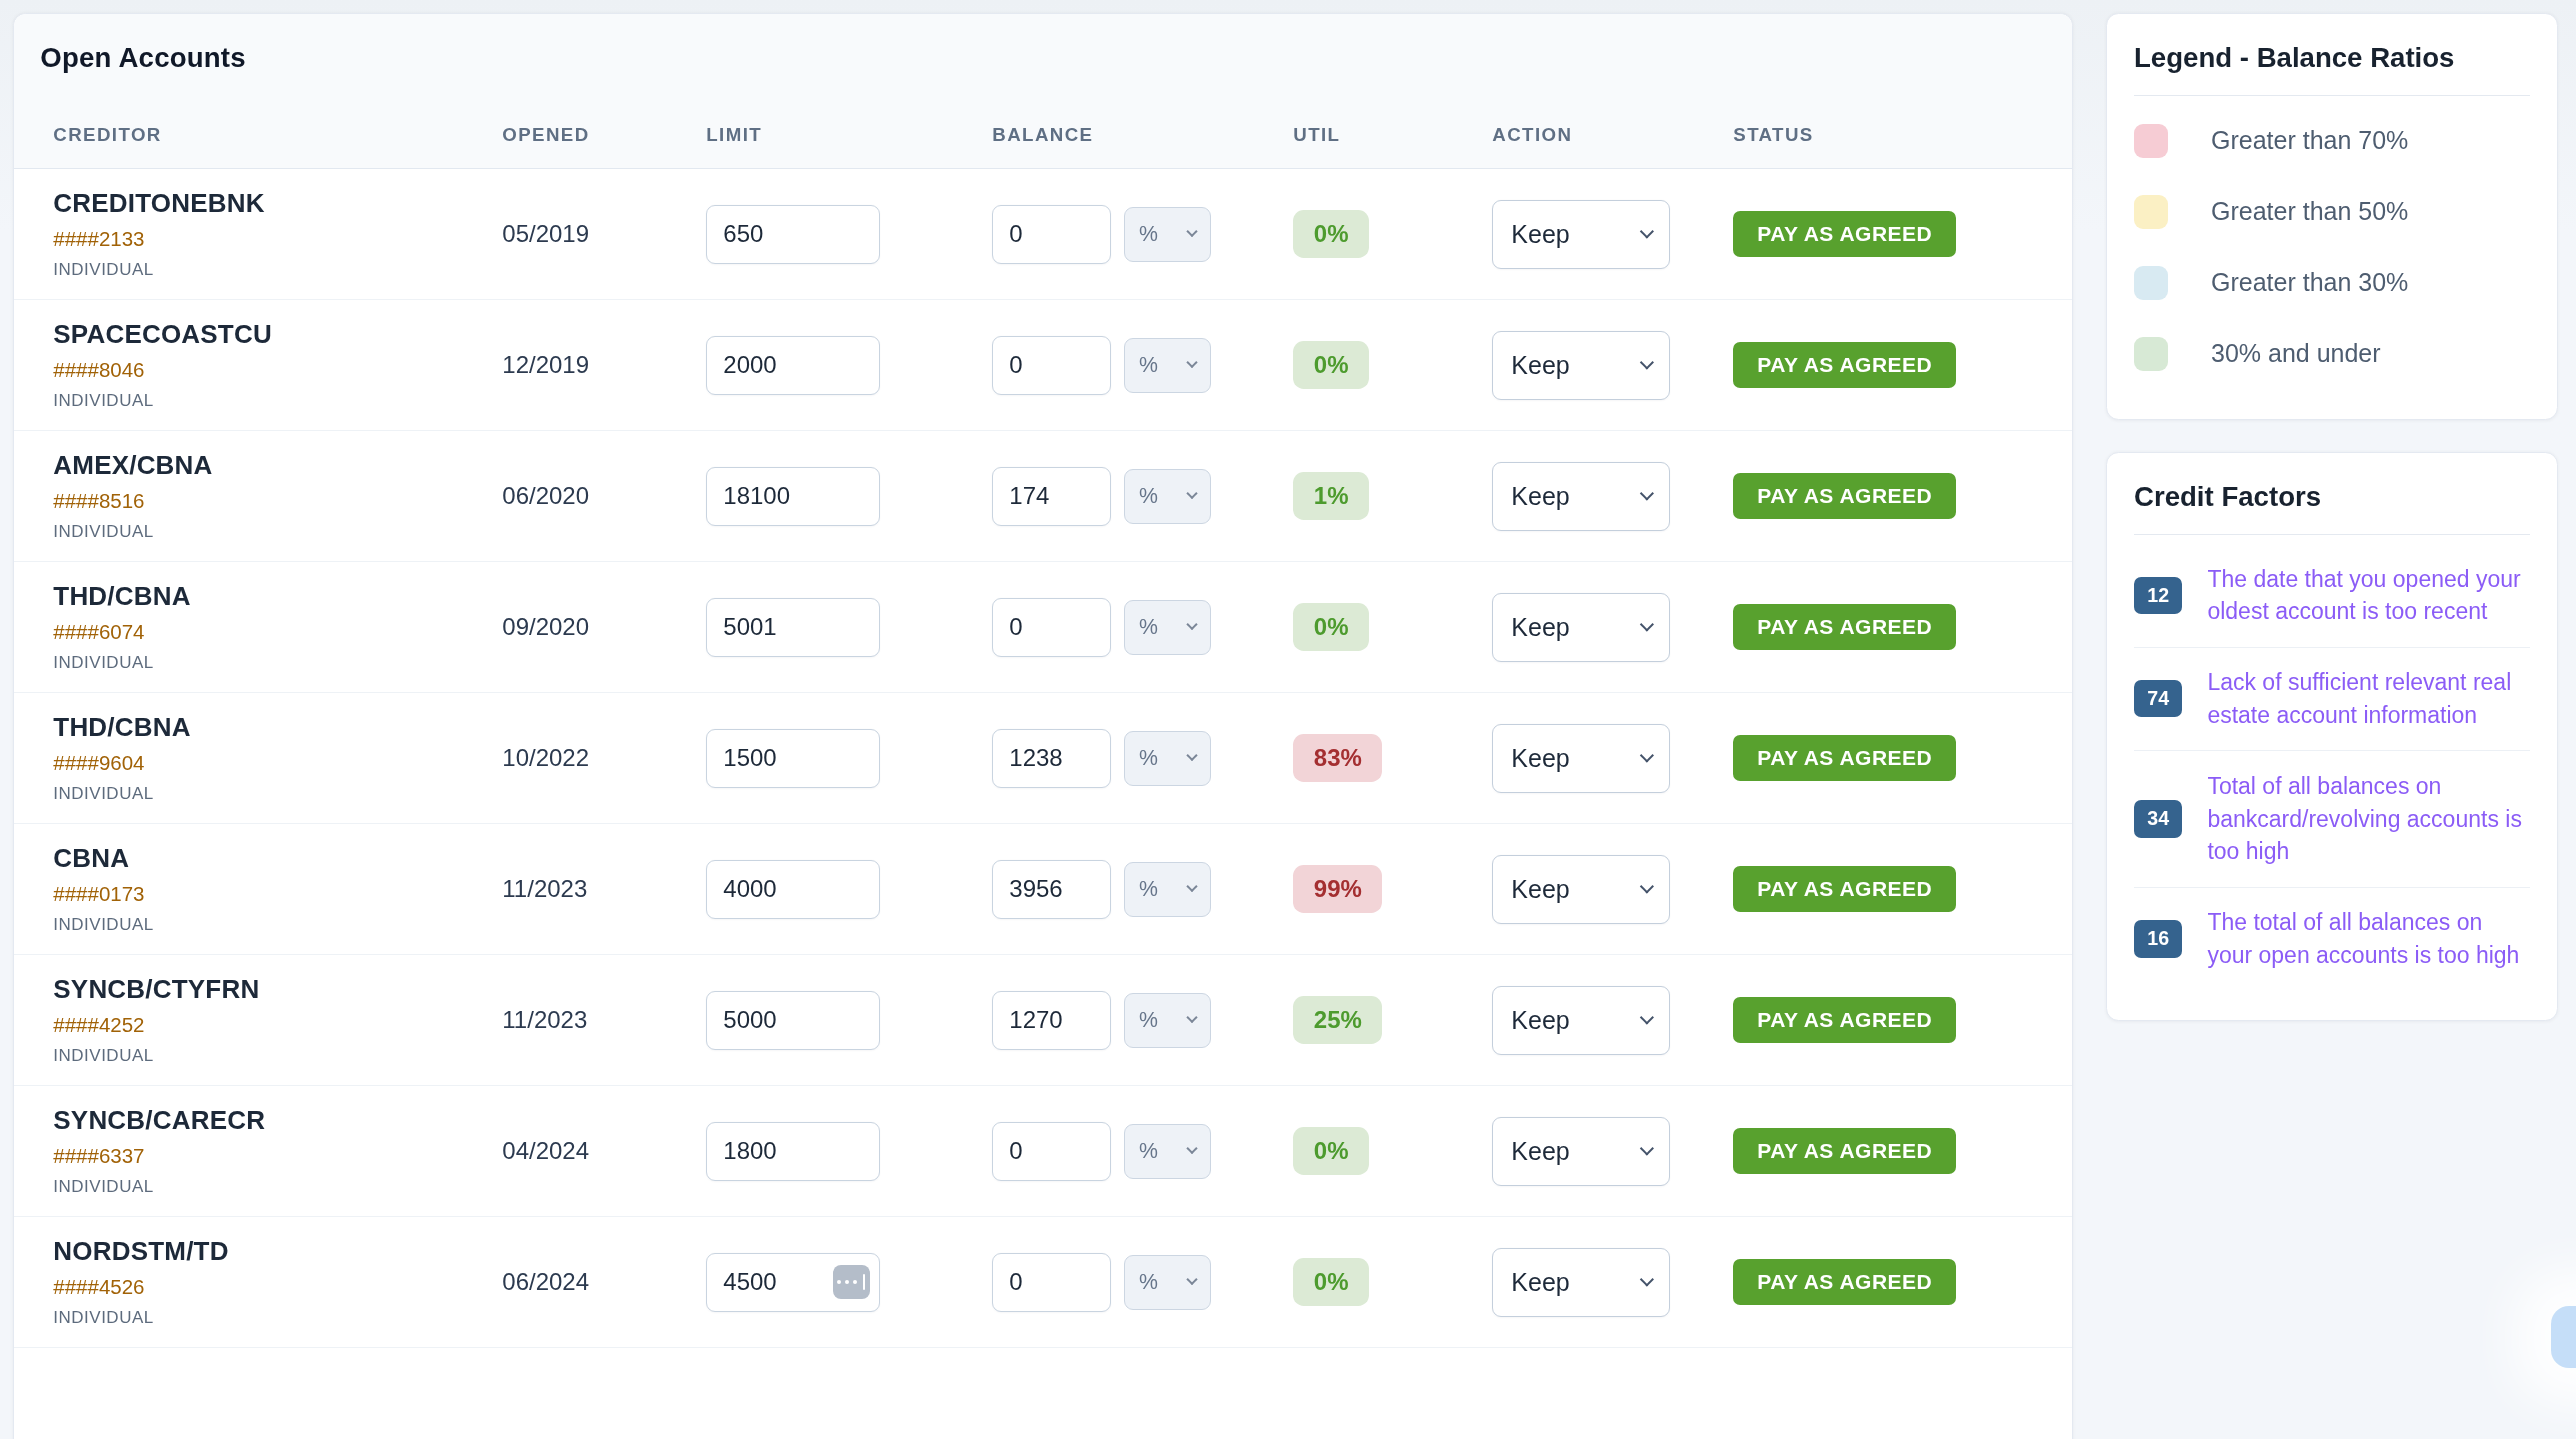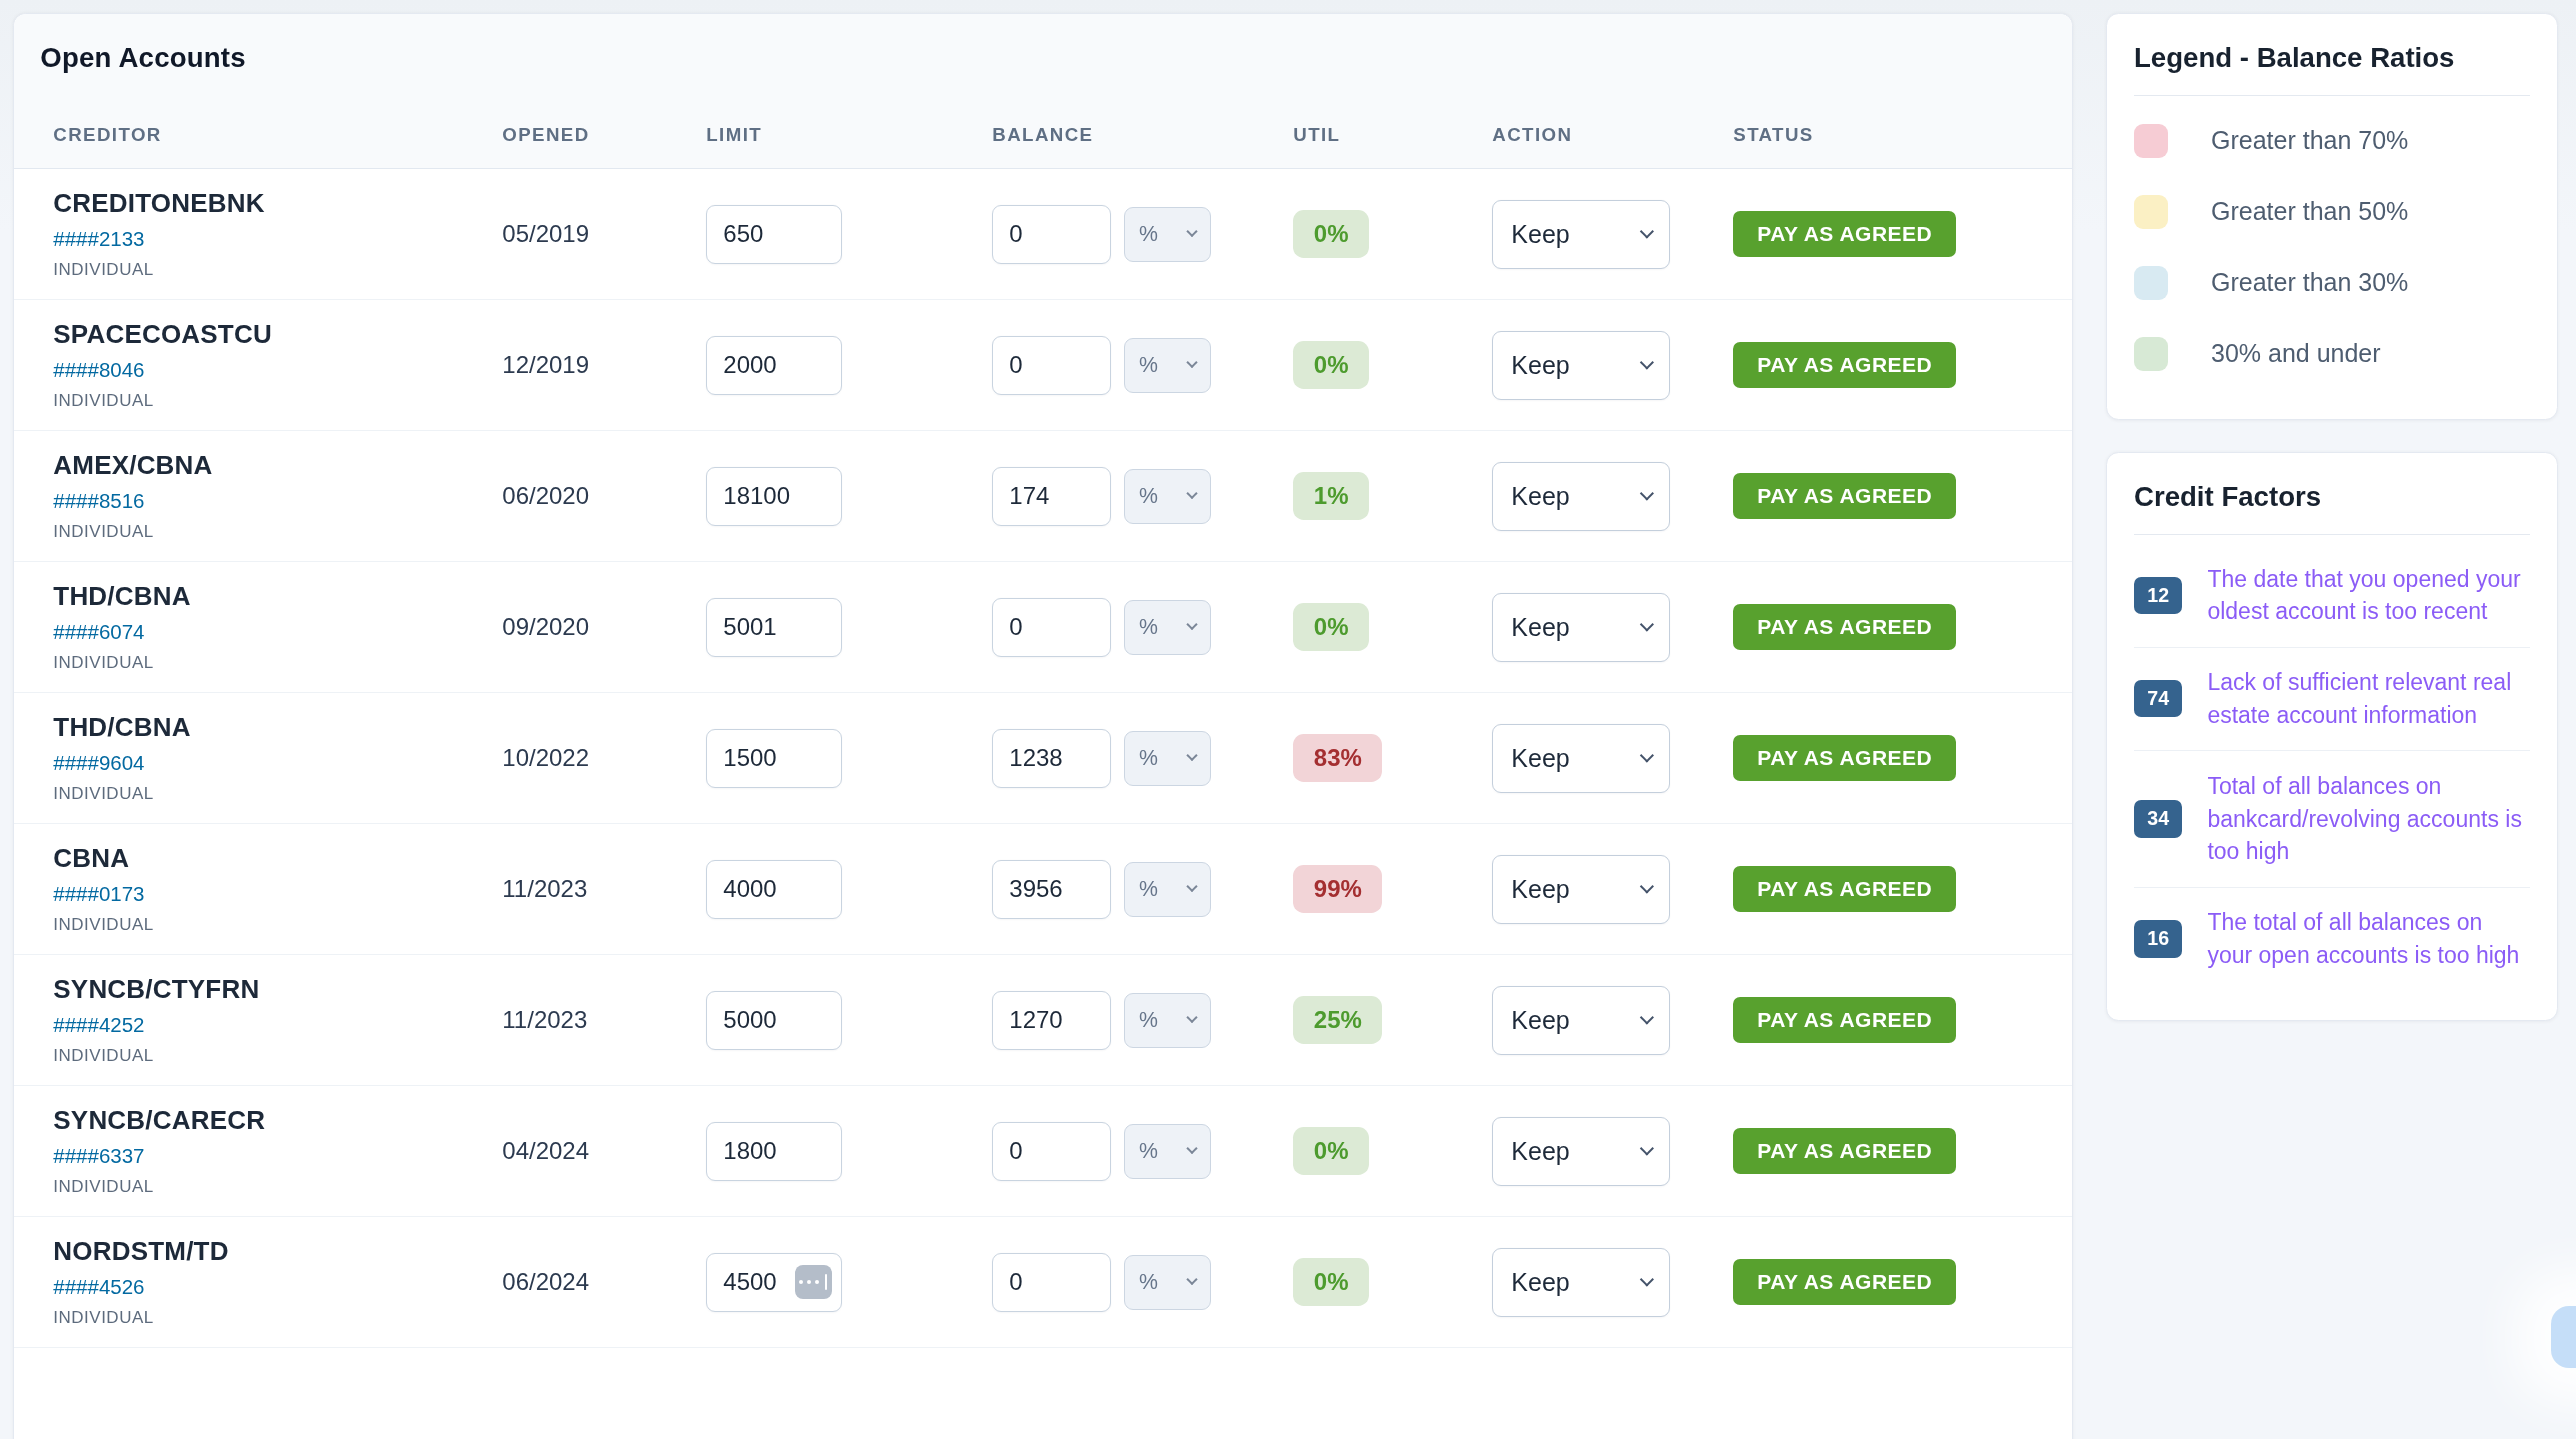--- a/index.html
+++ b/index.html
@@ -21,29 +21,29 @@
   .grid { display:grid; grid-template-columns:449px 204px 286px 301px 199px 241px auto;
     padding-left:39px; align-items:center; }
   .thead { height:68px; background:#f8fafc; border-bottom:1.8px solid #e2e8f0; }
   .thead div { font-size:18.7px; font-weight:700; color:#5f6f84; letter-spacing:1.4px; }
 
   .row { height:131px; border-bottom:1.8px solid #eef2f6; background:#fff; }
   .cell { display:flex; align-items:center; }
 
   .c-creditor { flex-direction:column; align-items:flex-start; justify-content:center; }
   .cred-name { font-size:26px; font-weight:700; color:#1d2939; letter-spacing:0.2px; }
-  .cred-mask { font-size:20.5px; color:#0369a1; margin-top:8px; }
+  .cred-mask { font-size:20.5px; color:#a16207; margin-top:8px; }
   .cred-own  { font-size:17px; color:#5d6b7d; margin-top:9px; letter-spacing:0.5px; }
   .date { font-size:24px; color:#2c3a4f; }
 
   .txt { height:59px; background:#fff; border:1.8px solid #c9d4e0; border-radius:9px;
     font-size:24px; color:#1d2939; padding:0 16px;
     font-family:"Liberation Sans","DejaVu Sans",sans-serif;
     box-shadow:0 0.9px 1.8px rgba(16,24,40,.04); outline:none; }
-  .txt.limit { width:136px; }
+  .txt.limit { width:174px; }
   .txt.bal   { width:119px; }
 
   .input-wrap { position:relative; display:flex; align-items:center; }
   .autofill { position:absolute; right:10.7px; width:37px; height:34px; background:#b4bdc9;
     border-radius:8px; display:flex; align-items:center; justify-content:center; gap:3.6px; }
   .autofill i { width:4.4px; height:4.4px; border-radius:50%; background:#fff; }
   .autofill b { width:2.7px; height:16px; background:#fff; border-radius:1.8px; margin-left:1.8px; }
 
   .pct { width:87px; height:55px; margin-left:12.5px; background:#eef2f7;
     border:1.8px solid #ccd6e2; border-radius:9px; display:flex; align-items:center;

